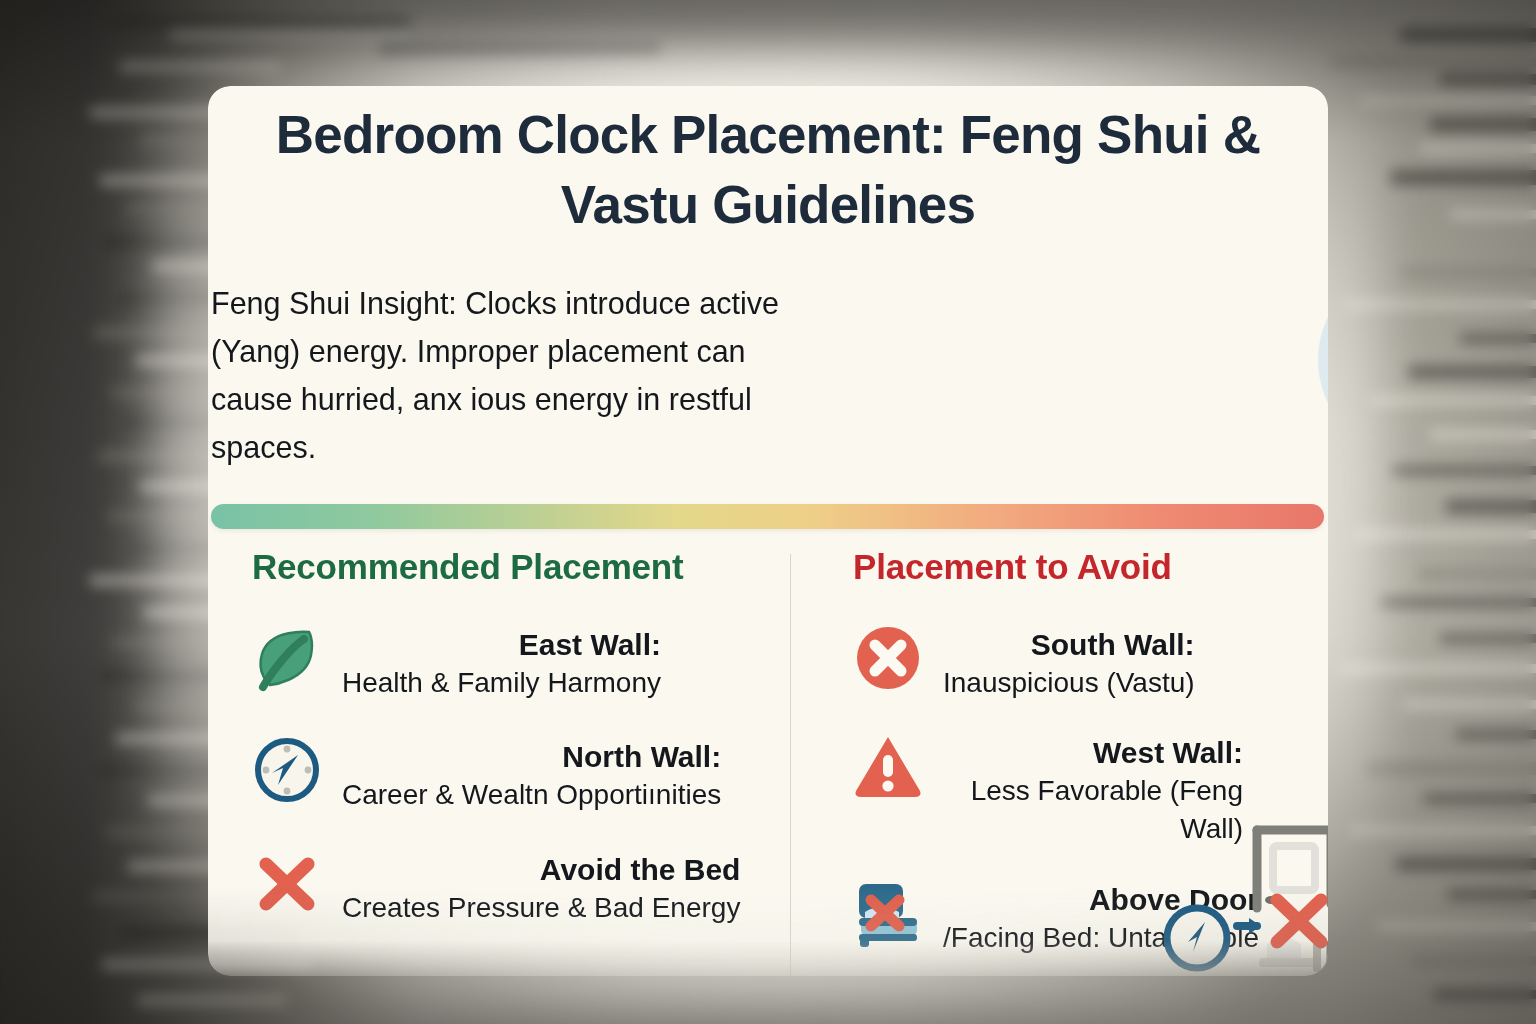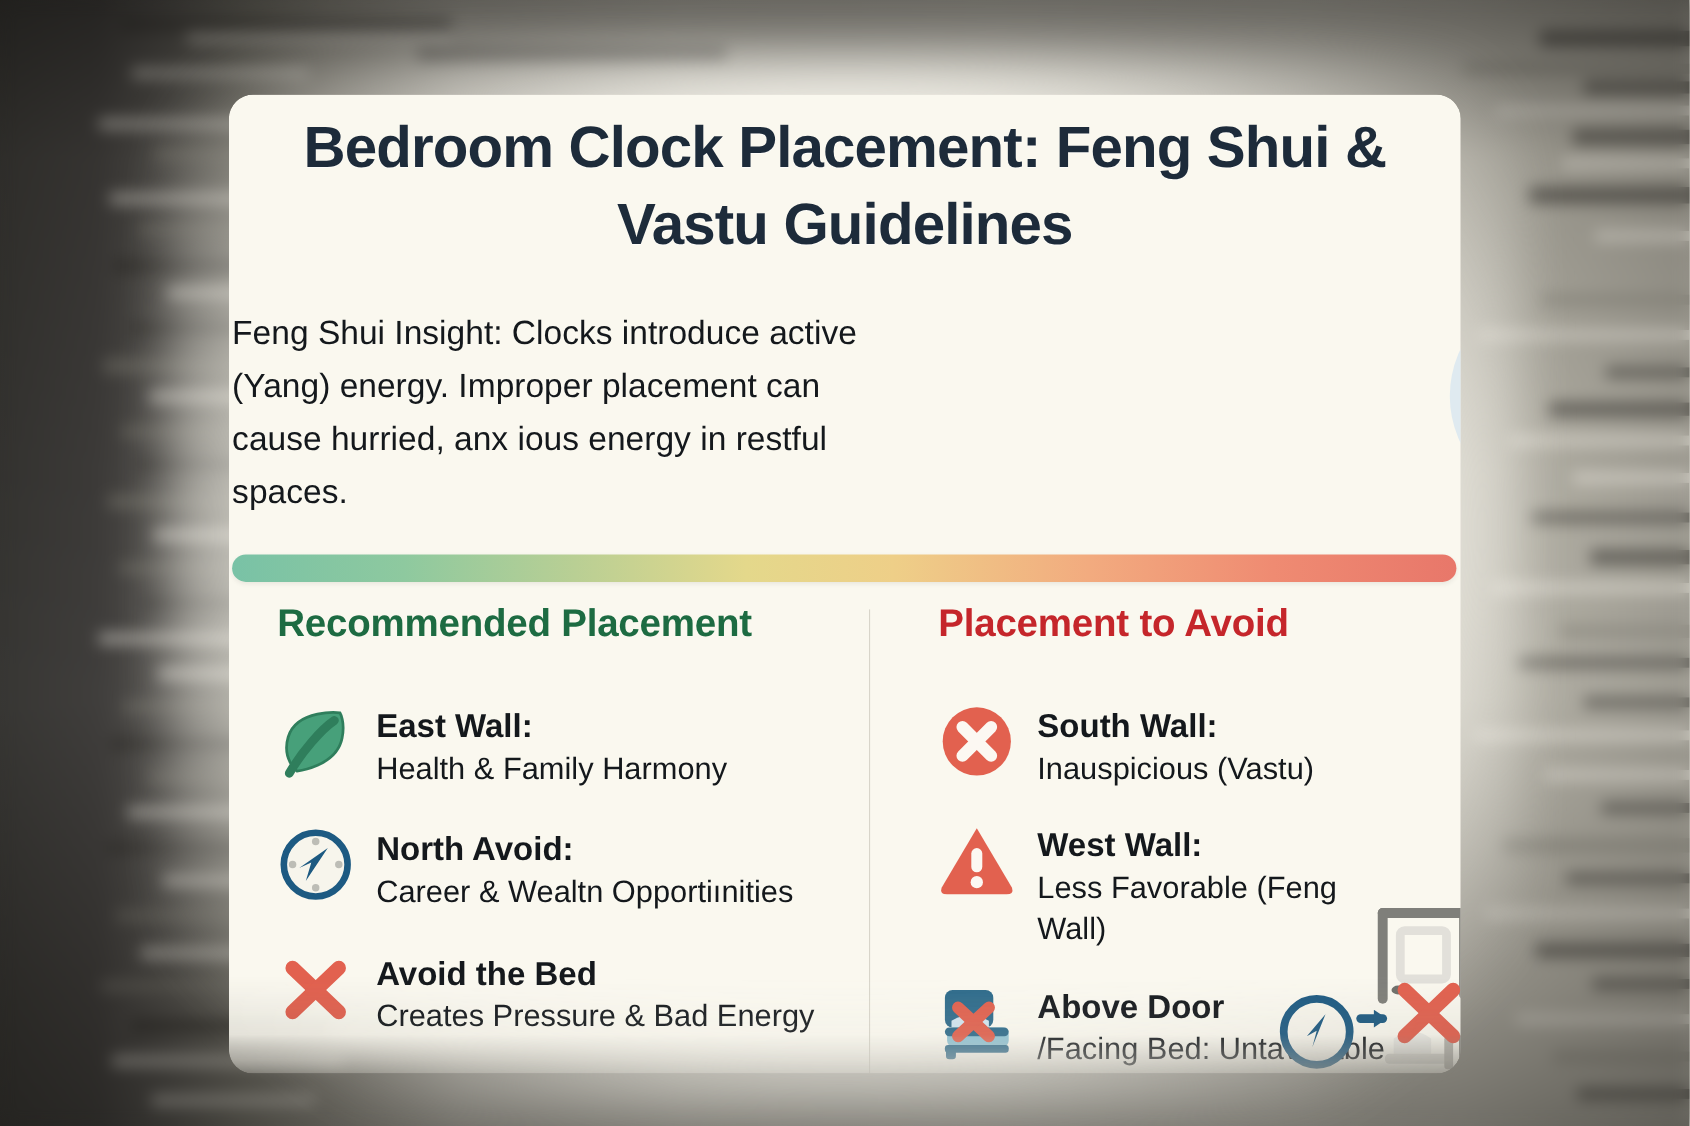--- a/index.html
+++ b/index.html
@@ -143,21 +143,21 @@
 
   .col-head {
     font-size: 35px;
     font-weight: 700;
     line-height: 1.1;
     letter-spacing: -0.2px;
   }
   .col-left  .col-head { color: #1d6b42; }
   .col-right .col-head { color: #c5262b; }
 
-  .items { position: relative; margin-top: 52px; }
+  .items { position: relative; margin-top: 36px; text-align: right; }
 
   .item {
     position: relative;
     display: flex;
     align-items: flex-start;
     gap: 20px;
   }
   .col-left  .item { margin-bottom: 34px; }
   .col-right .item { margin-bottom: 30px; }
 
@@ -323,21 +323,21 @@
             <svg width="70" height="70" viewBox="0 0 70 70">
               <circle cx="35" cy="35" r="29" fill="#f7f5ec" stroke="#1d5a82" stroke-width="6"></circle>
               <circle cx="35" cy="14" r="3.4" fill="#bdbdb6"></circle>
               <circle cx="56" cy="35" r="3.4" fill="#bdbdb6"></circle>
               <circle cx="35" cy="56" r="3.4" fill="#bdbdb6"></circle>
               <circle cx="14" cy="35" r="3.4" fill="#bdbdb6"></circle>
               <path d="M46 20 L26 50 L31 33 L20 38 Z" fill="#1d5a82"></path>
             </svg>
           </div>
           <div class="item-text">
-            <div class="item-title">North Avoid:</div>
+            <div class="item-title">North Wall:</div>
             <div class="item-sub">Career &amp; Wealtn Opportiınities</div>
           </div>
         </div>
 
         <div class="item">
           <div class="item-icon">
             <svg width="70" height="70" viewBox="0 0 70 70">
               <g stroke="#e2614f" stroke-width="13" stroke-linecap="round">
                 <line x1="14" y1="16" x2="56" y2="56"></line>
                 <line x1="56" y1="16" x2="14" y2="56"></line>

